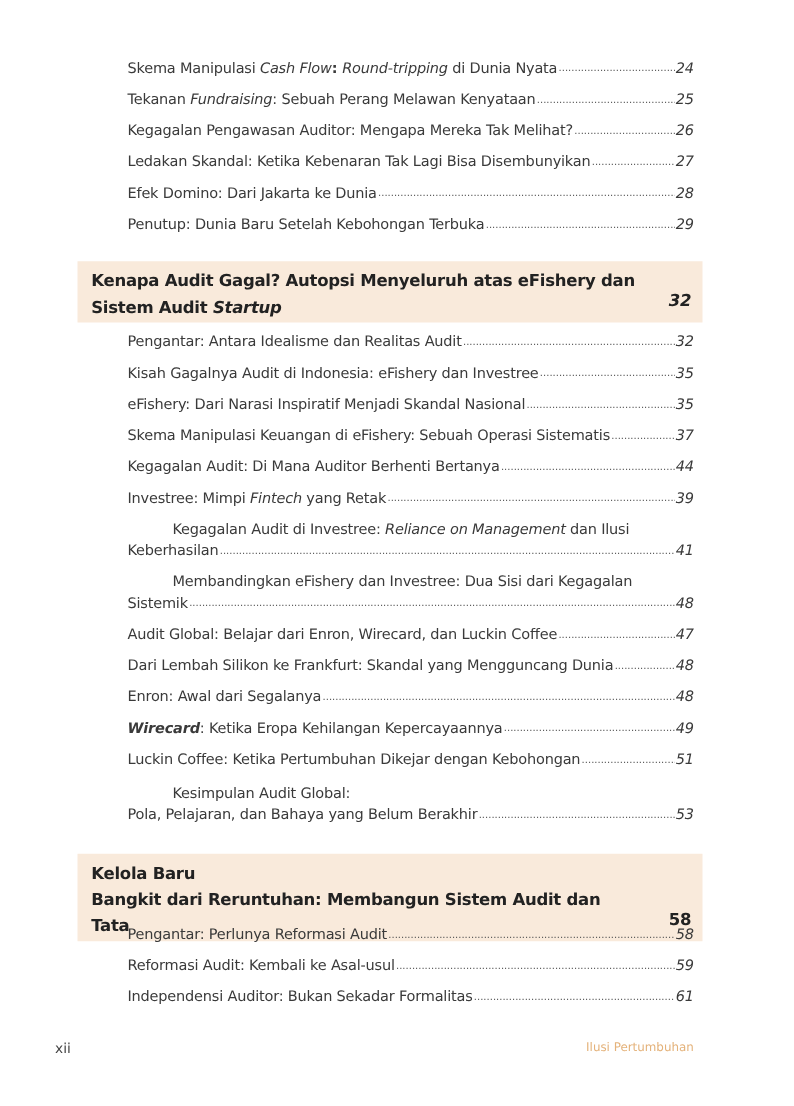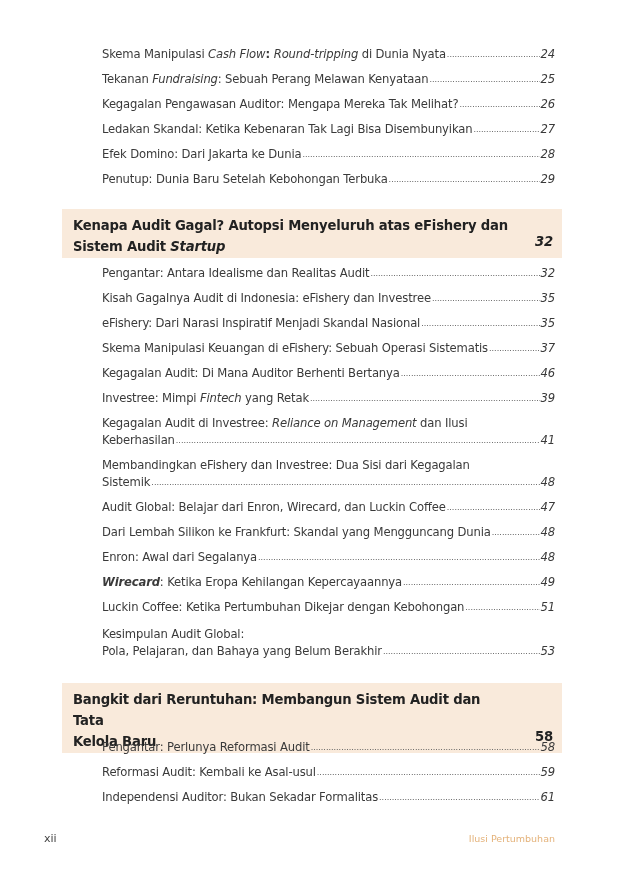--- a/index.html
+++ b/index.html
@@ -6,21 +6,21 @@
   body { width: 635px; height: 885px; position: relative; overflow: hidden;
          font-family: "DejaVu Sans", sans-serif; color: #3a3a3a; }
   .entry { position: absolute; left: 102px; width: 453px; font-size: 11.6px;
            line-height: 17px; letter-spacing: -0.15px; }
   .entry .row { display: flex; align-items: flex-start; }
   .entry .title { white-space: nowrap; }
   .entry .dots { flex: 1; overflow: hidden; white-space: nowrap; margin: 0 1px; color: #555;
                  font-size: 8px; letter-spacing: 0; }
   .entry .dots::after { content: "................................................................................................................................................................................................................................................................"; }
   .entry .page { white-space: nowrap; font-style: italic; }
-  .entry .line1 { white-space: nowrap; }
+  .entry .line1 { white-space: nowrap; margin-left: 36px; }
   .section { position: absolute; left: 62px; width: 500px; background: #f9eadb;
              padding: 6px 9px 1px 11px; box-sizing: border-box; font-weight: bold;
              font-size: 13.2px; line-height: 21px; color: #222; letter-spacing: -0.2px; }
   .section .pg { position: absolute; right: 9px; bottom: 6px; font-style: italic; }
   .section .pg.upright { font-style: normal; }
   .section .wrap { padding-right: 40px; }
   .footer-left { position: absolute; left: 44px; top: 832px; font-size: 11px; color: #444; }
   .footer-right { position: absolute; right: 80px; top: 833px; font-size: 9.5px; color: #e4b27a; }
   i { font-style: italic; }
 </style>
@@ -103,21 +103,21 @@
   <div class="row">
       <span class="title">Skema Manipulasi Keuangan di eFishery: Sebuah Operasi Sistematis</span>
       <span class="dots"></span>
       <span class="page">37</span>
     </div>
 </div>
 <div class="entry" style="top:365px">
   <div class="row">
       <span class="title">Kegagalan Audit: Di Mana Auditor Berhenti Bertanya </span>
       <span class="dots"></span>
-      <span class="page">46</span>
+      <span class="page">44</span>
     </div>
 </div>
 <div class="entry" style="top:390px">
   <div class="row">
       <span class="title"><span>Investree: Mimpi </span><i>Fintech</i><span> yang Retak</span></span>
       <span class="dots"></span>
       <span class="page">39</span>
     </div>
 </div>
 
@@ -177,22 +177,22 @@
   <div class="line1">Kesimpulan Audit Global:</div>
   <div class="row">
       <span class="title">Pola, Pelajaran, dan Bahaya yang Belum Berakhir </span>
       <span class="dots"></span>
       <span class="page">53</span>
     </div>
 </div>
 
 <div class="section" style="top:683px">
   <div class="wrap">
+    <div>Kelola Baru</div>
     <div>Bangkit dari Reruntuhan: Membangun Sistem Audit dan Tata</div>
-    <div>Kelola Baru</div>
   </div>
   <span class="pg upright">58</span>
 </div>
 
 <div class="entry" style="top:739px">
   <div class="row">
       <span class="title">Pengantar: Perlunya Reformasi Audit</span>
       <span class="dots"></span>
       <span class="page">58</span>
     </div>

